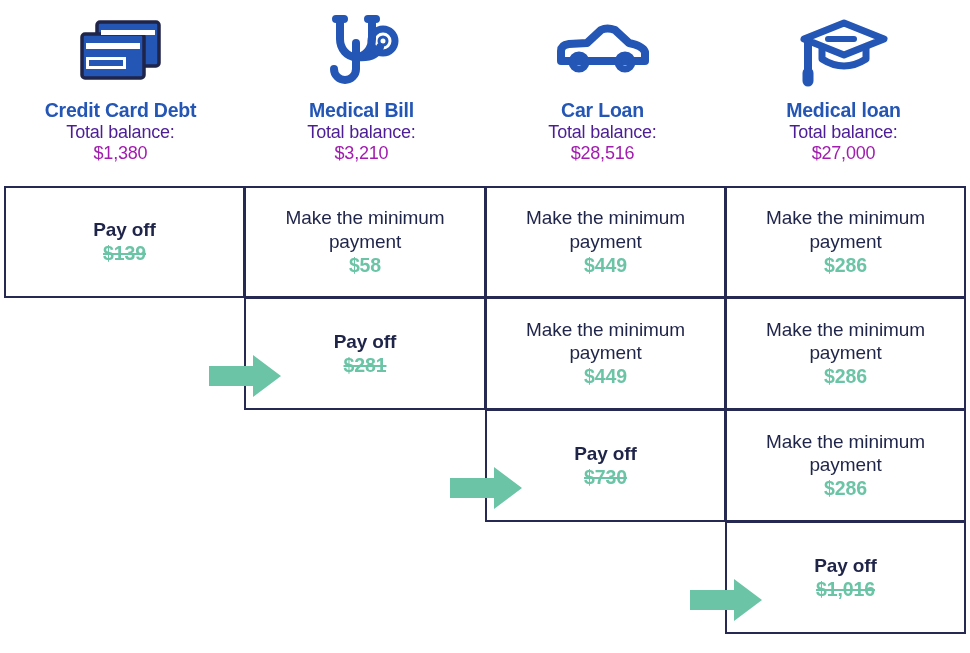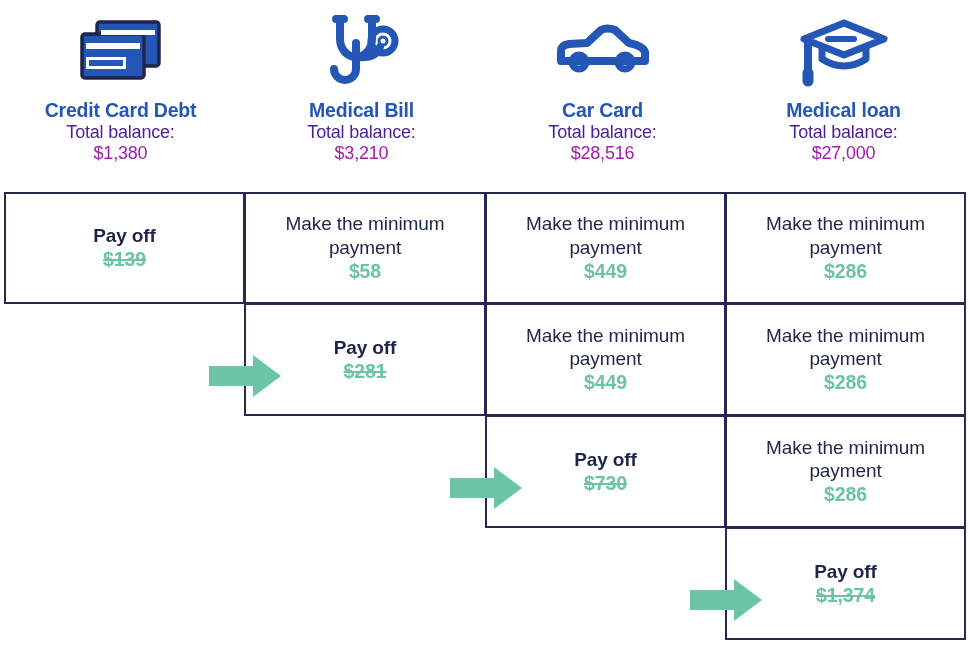--- a/index.html
+++ b/index.html
@@ -66,21 +66,21 @@
     font-weight: normal;
     color: #a21caf;
     line-height: 1.18;
     letter-spacing: -0.2px;
   }
 
   
   .grid {
     position: absolute;
     left: 4px;
-    top: 192px;
+    top: 186px;
     width: 962px;
     height: 449px;
   }
   .cell {
     position: absolute;
     box-sizing: border-box;
     border: 2px solid #262a53;
     background: #ffffff;
     display: flex;
     flex-direction: column;
@@ -164,21 +164,21 @@
     </div>
 
     <div class="debt-header">
       <div class="debt-icon">
         <svg width="100" height="62" viewBox="0 0 100 62">
           <path d="M8 40 L8 30 Q8 24 16 23 L34 22 L48 9 Q54 6 62 9 L76 22 Q90 25 92 31 L92 40 Z" fill="none" stroke="#2456b5" stroke-width="8" stroke-linejoin="round"></path>
           <circle cx="26" cy="41" r="7" fill="none" stroke="#2456b5" stroke-width="7"></circle>
           <circle cx="72" cy="41" r="7" fill="none" stroke="#2456b5" stroke-width="7"></circle>
         </svg>
       </div>
-      <div class="debt-name">Car Card</div>
+      <div class="debt-name">Car Loan</div>
       <div class="debt-label">Total balance:</div>
       <div class="debt-amount">$28,516</div>
     </div>
 
     <div class="debt-header">
       <div class="debt-icon">
         <svg width="92" height="78" viewBox="0 0 92 78">
           <path d="M46 10 L86 26 L46 42 L6 26 Z" fill="none" stroke="#2456b5" stroke-width="7" stroke-linejoin="round"></path>
           <path d="M24 32 L24 46 Q46 60 68 46 L68 32" fill="none" stroke="#2456b5" stroke-width="7" stroke-linejoin="round"></path>
           <path d="M10 26 L10 62" fill="none" stroke="#2456b5" stroke-width="8" stroke-linecap="round"></path>
@@ -229,21 +229,21 @@
       <div class="cell-action payoff">Pay off</div>
       <div class="cell-value struck">$730</div>
     </div>
     <div class="cell" style="left:721px; top:223px; width:241px; height:113px;">
       <div class="cell-action">Make the minimum payment</div>
       <div class="cell-value">$286</div>
     </div>
 
     <div class="cell" style="left:721px; top:335px; width:241px; height:113px;">
       <div class="cell-action payoff">Pay off</div>
-      <div class="cell-value struck">$1,374</div>
+      <div class="cell-value struck">$1,016</div>
     </div>
 
   </div>
 
   <div class="arrow" style="left:209px; top:355px;">
     <svg width="72" height="42" viewBox="0 0 72 42">
       <path d="M0 11 L44 11 L44 0 L72 21 L44 42 L44 31 L0 31 Z" fill="#6bc4a6"></path>
     </svg>
   </div>
   <div class="arrow" style="left:450px; top:467px;">

